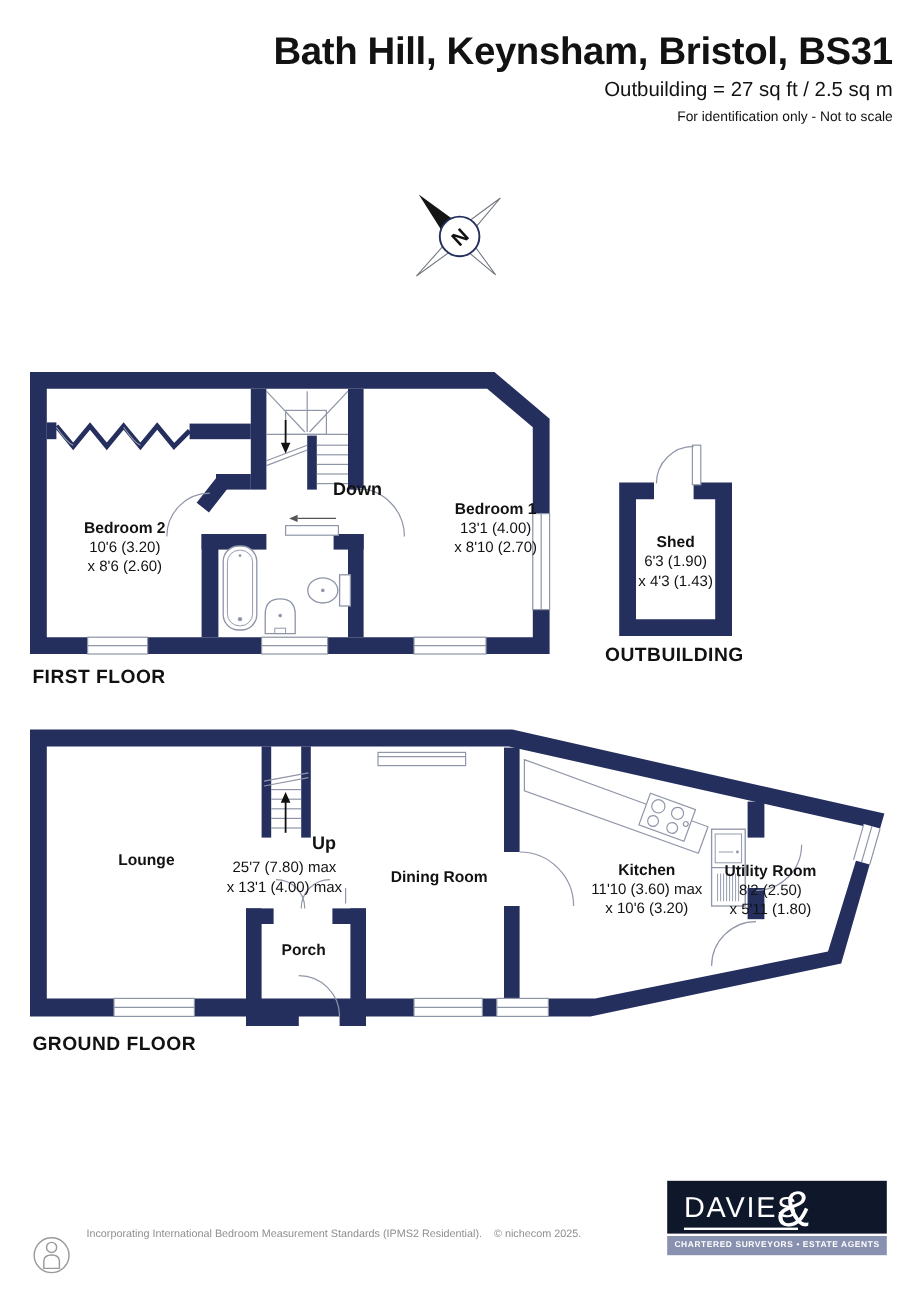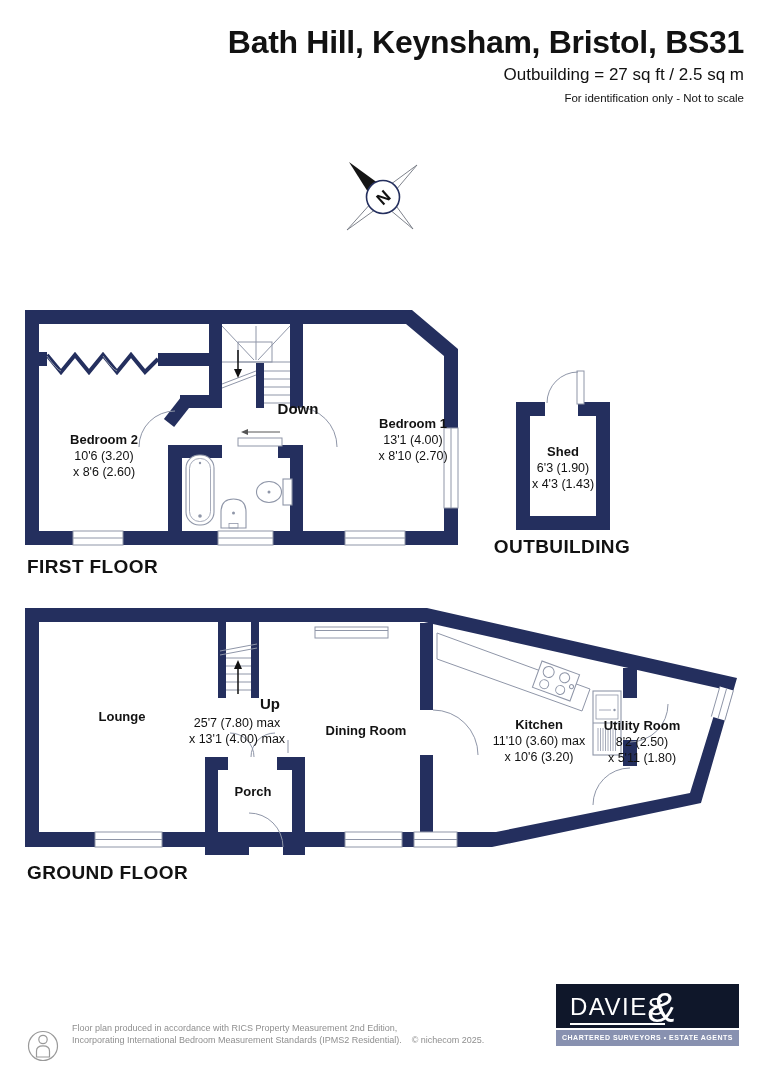--- a/index.html
+++ b/index.html
@@ -9,21 +9,21 @@
   
   .header{position:absolute;top:24px;right:20px;text-align:right;}
   .h-title{font-size:32px;font-weight:bold;letter-spacing:-0.3px;}
   .h-line{font-size:17px;margin-top:4px;}
   .h-line.first{margin-top:9px;}
   .h-note{font-size:11.5px;margin-top:7px;}
   
   .room-label{position:absolute;transform:translate(-50%,-50%);text-align:center;
               white-space:nowrap;font-size:12.5px;line-height:16px;}
   .room-label .rname{font-weight:bold;font-size:13px;}
-  .floor-title{position:absolute;font-weight:bold;font-size:19px;letter-spacing:0.4px;}
+  .floor-title{position:absolute;font-weight:bold;font-size:16px;letter-spacing:0.4px;}
   .floor-title.centered{transform:translate(-50%,-50%);}
   .stair-label{position:absolute;transform:translate(-50%,-50%);font-weight:bold;font-size:15px;padding-left:40px;}
   
   .foot-text{position:absolute;left:72px;top:1023px;font-size:9px;line-height:11.5px;color:#8f8f8f;}
   .foot-text .sp{margin-left:10px;}
   .logo{position:absolute;left:556px;top:984px;width:183px;}
   .logo-main{position:relative;background:#0f172a;height:44px;color:#fff;
              font-family:Liberation Sans, sans-serif;}
   .logo-davies{position:absolute;left:14px;top:9px;font-size:24px;letter-spacing:1.5px;
                border-bottom:2px solid #fff;padding-bottom:2px;}
@@ -270,21 +270,20 @@
   <div>8'2 (2.50)</div>
   <div>x 5'11 (1.80)</div>
 </div>
 <div class="room-label" style="left:253px;top:792px;">
   <div class="rname">Porch</div>
 </div>
 <div class="stair-label" style="left:250px;top:703px;">Up</div>
 <div class="floor-title" style="left:27px;top:862px;">GROUND FLOOR</div>
 
 <div class="foot-text">
-  <div>Floor plan produced in accordance with RICS Property Measurement 2nd Edition,</div>
   <div>
     <span>Incorporating International Bedroom Measurement Standards (IPMS2 Residential).</span><span class="sp">© nichecom 2025.</span>
   </div>
 </div>
 
 <div class="logo">
   <div class="logo-main">
     <span class="logo-davies">DAVIES</span>
     <span class="logo-amp">&amp;</span>
     <span class="logo-way">WAY</span>

